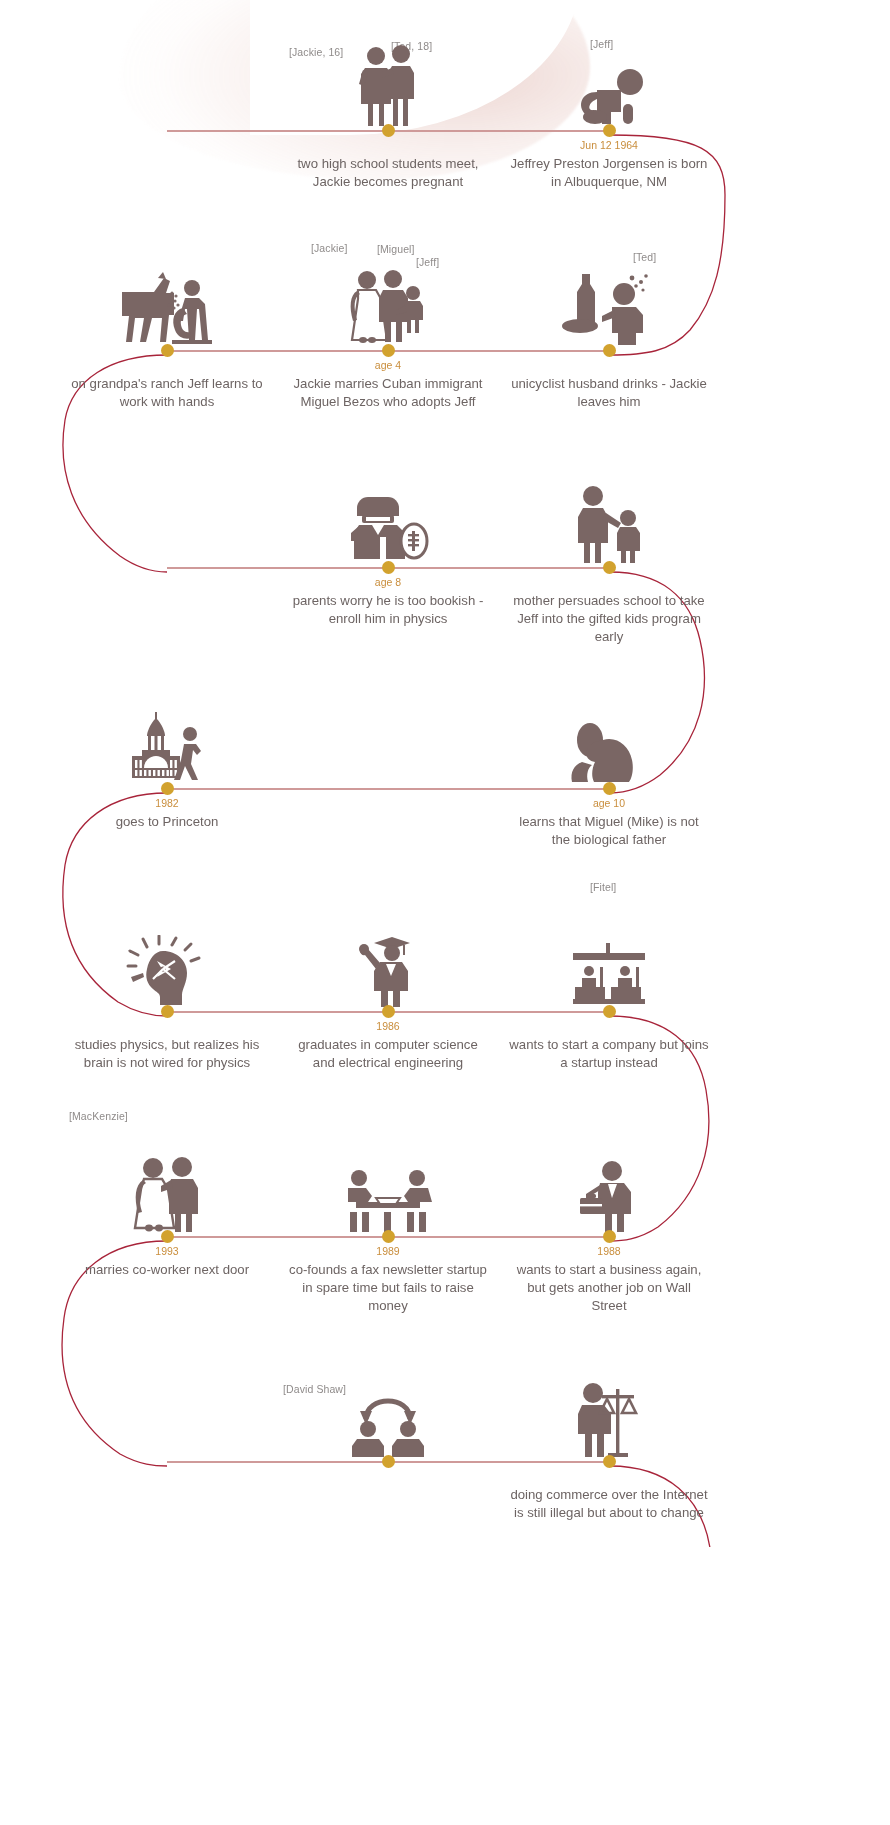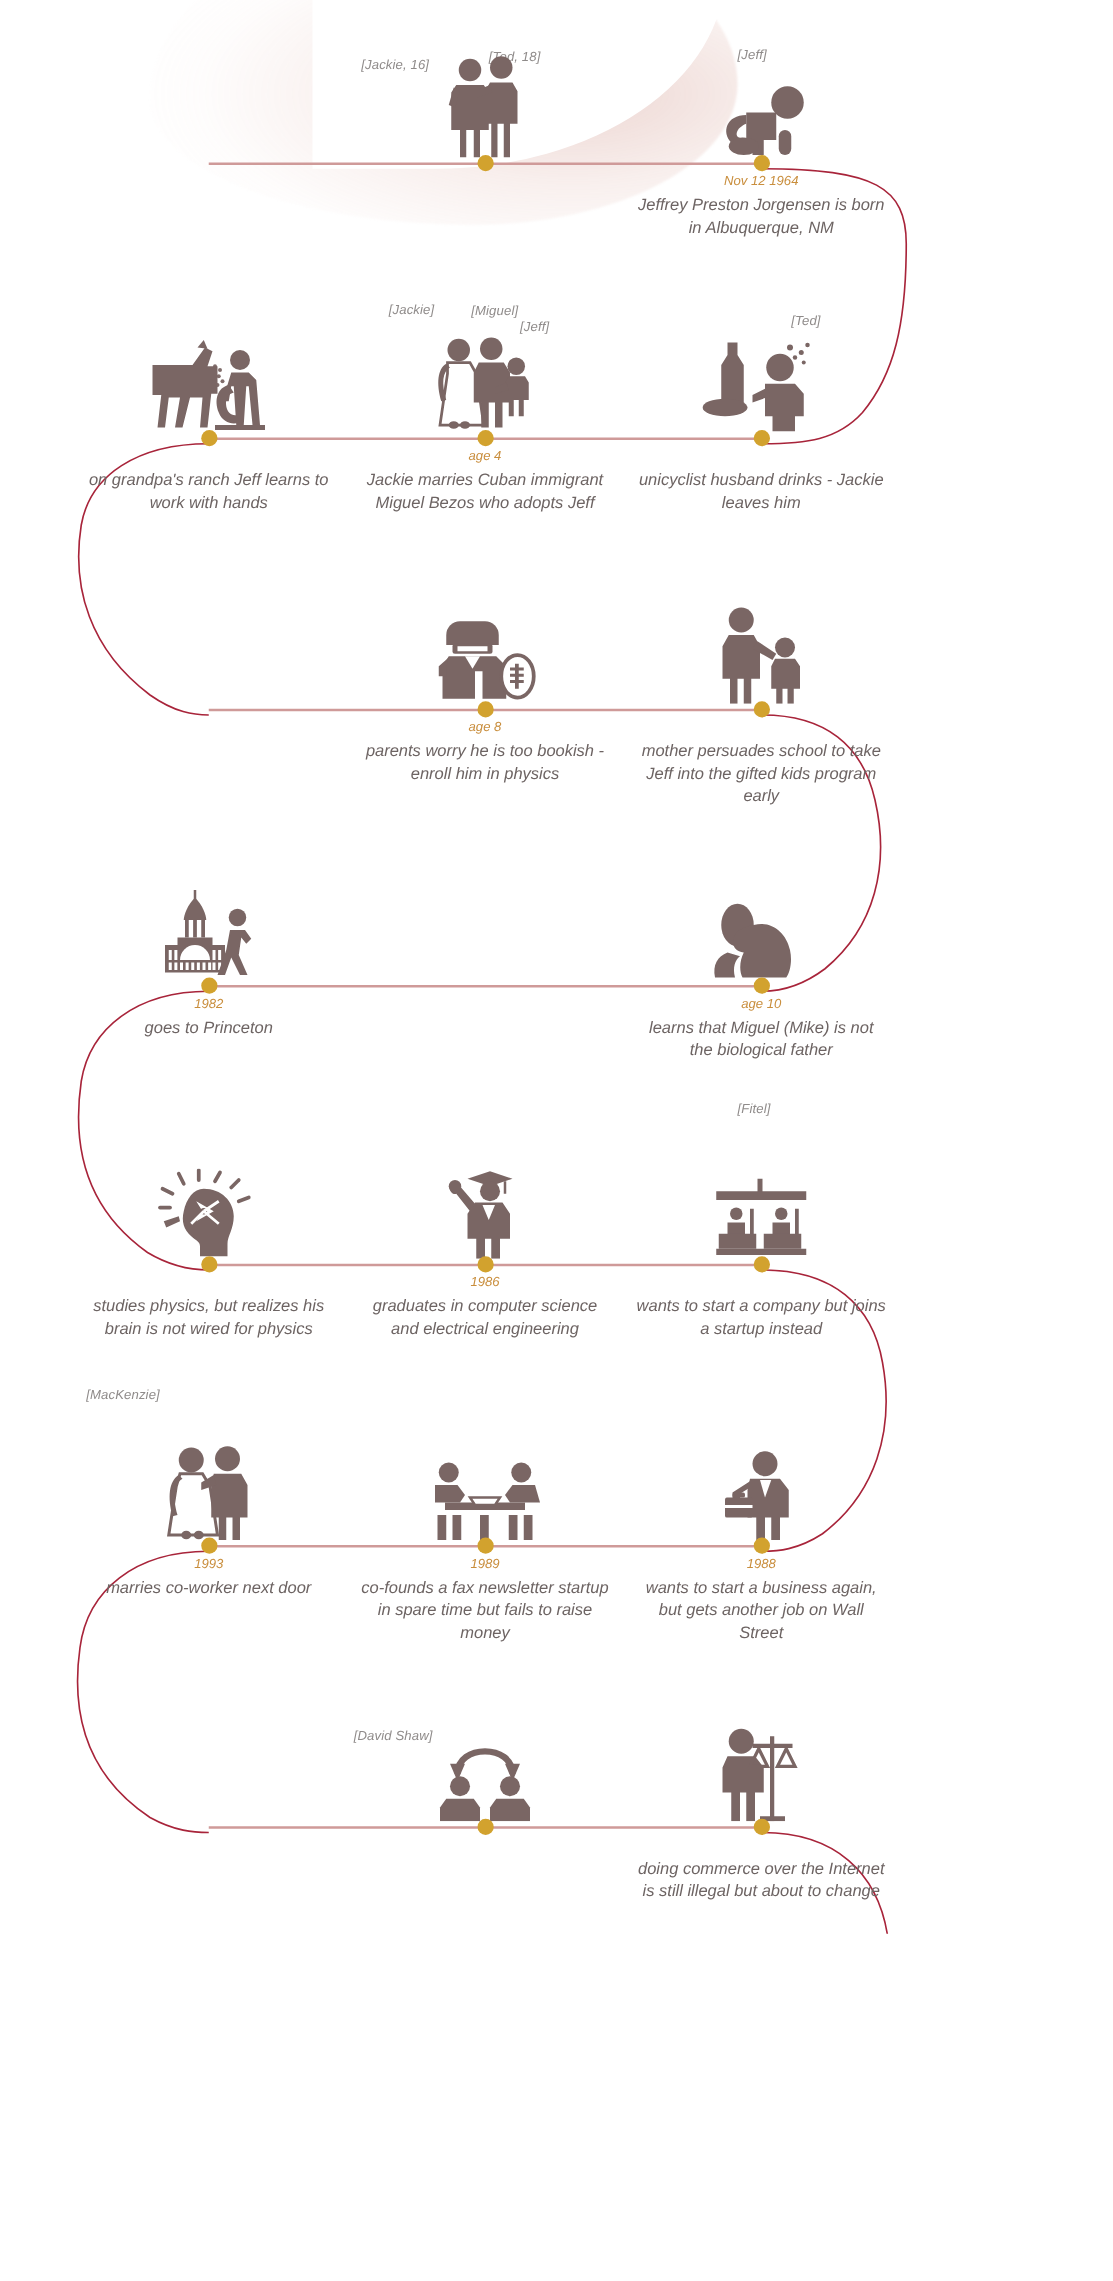--- a/index.html
+++ b/index.html
@@ -8,21 +8,20 @@
     height: 1825px;
     background: #ffffff;
     font-family: "Liberation Sans", sans-serif;
   }
   #stage {
     position: relative;
     width: 890px;
     height: 1547px;
     overflow: hidden;
     background: #ffffff;
-    font-style: italic;
   }
   
   .blob {
     position: absolute;
     left: 120px;
     top: -70px;
     width: 470px;
     height: 250px;
     border-radius: 50% 50% 45% 55% / 60% 55% 45% 40%;
     background: radial-gradient(ellipse at 72% 58%, rgba(196,122,108,0.30) 0%, rgba(214,158,146,0.16) 35%, rgba(240,214,208,0.06) 62%, rgba(255,255,255,0) 78%);
@@ -155,37 +154,38 @@
             <path d="M14 24 h22 l4 6 v30 h-7 v22 h-5 V60 h-6 v22 h-5 V60 h-7 V30 z"></path>
             <path d="M12 26 l-4 14 l5 2 l4 -13 z"></path>
             <circle cx="50" cy="10" r="9"></circle>
             <path d="M41 22 h18 l4 7 v26 h-6 v27 h-5 V55 h-5 v27 h-5 V55 h-5 V29 z"></path>
             <path d="M41 24 l-10 4 v6 l12 -4 z"></path>
           </g>
         </svg>
       </div>
       <div class="node"></div>
       <div class="date"></div>
+      <div class="caption">two high school students meet, Jackie becomes pregnant</div>
     </div>
 
     <div class="cell" style="left:498px;">
       <div class="tag" style="left:92px;top:38px;">[Jeff]</div>
       <div class="icon-wrap">
         <svg width="72" height="58" viewBox="0 0 72 58">
           <g fill="#7a6664">
             <circle cx="57" cy="14" r="13"></circle>
             <path d="M24 22 h24 v22 h-10 v12 h-9 V44 H24 z"></path>
             <path d="M24 24 c-16 0 -20 14 -12 22 c4 4 8 4 11 3 l-2 -7 c-5 1 -6 -3 -3 -7 c3 -3 6 -4 6 -4 z"></path>
             <ellipse cx="22" cy="49" rx="12" ry="7"></ellipse>
             <rect x="50" y="36" width="10" height="20" rx="5"></rect>
           </g>
         </svg>
       </div>
       <div class="node"></div>
-      <div class="date">Nov 12 1964</div>
+      <div class="date">Jun 12 1964</div>
       <div class="caption">Jeffrey Preston Jorgensen is born in Albuquerque, NM</div>
     </div>
   </div>
 
   <div class="row" style="top:220px;">
     <div class="track" style="left:167px;right:280px;"></div>
 
     <div class="cell" style="left:56px;">
       <div class="icon-wrap">
         <svg width="110" height="76" viewBox="0 0 110 76">

